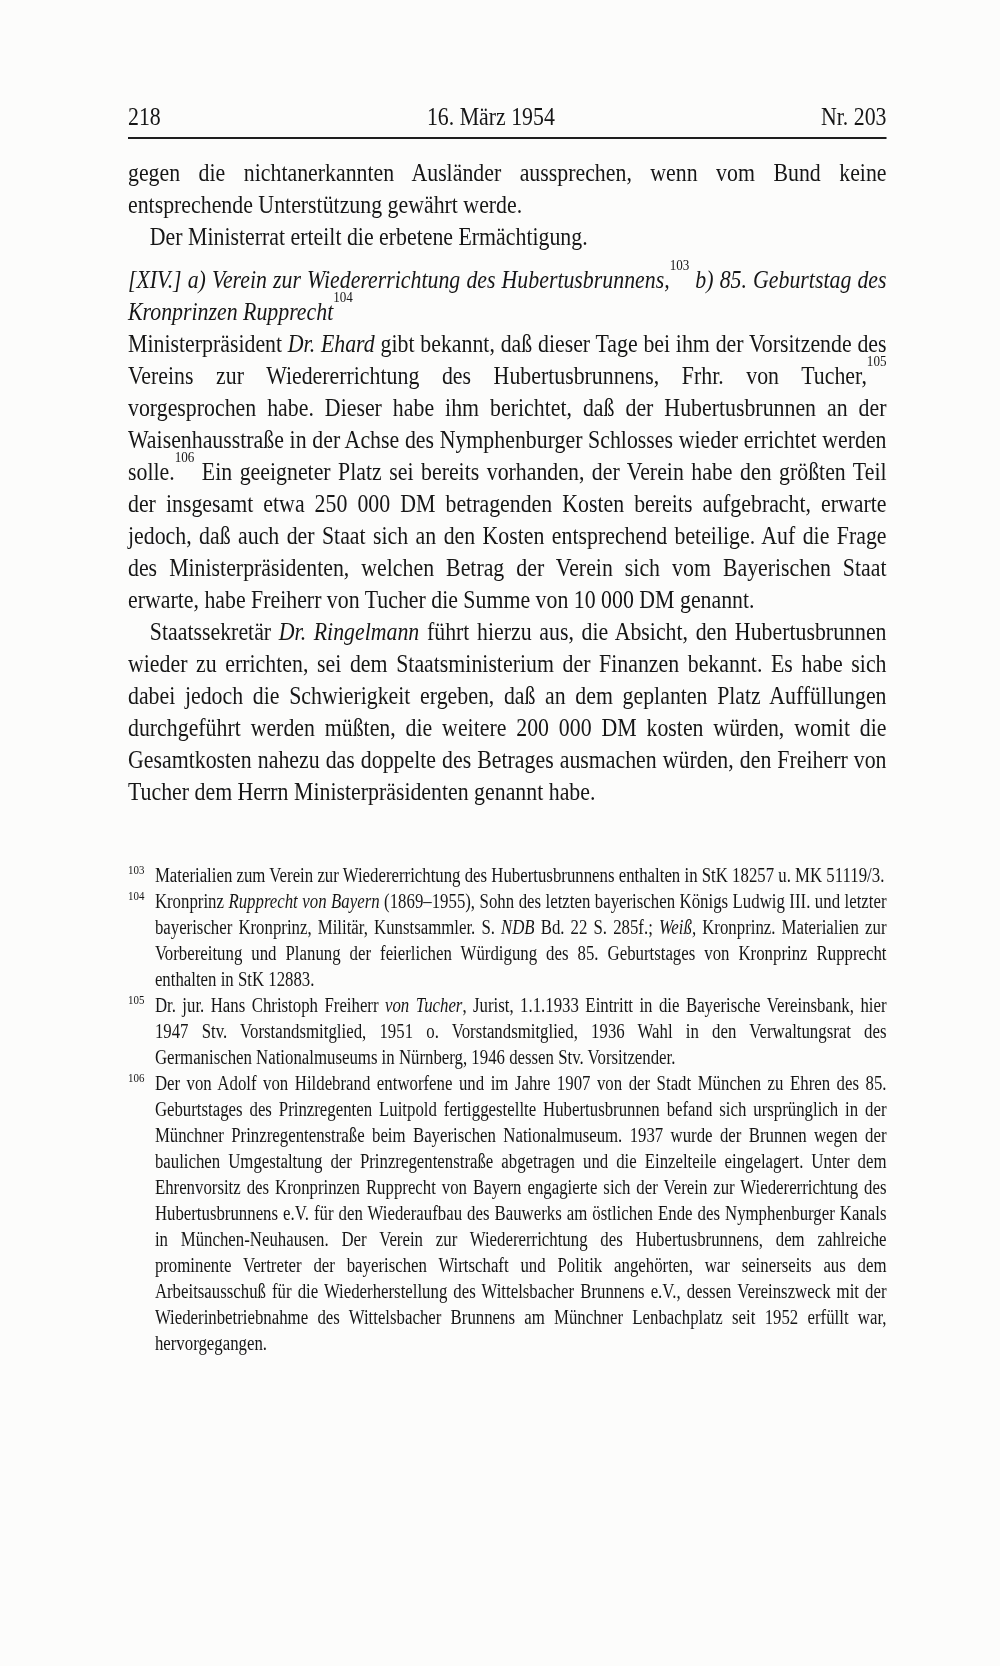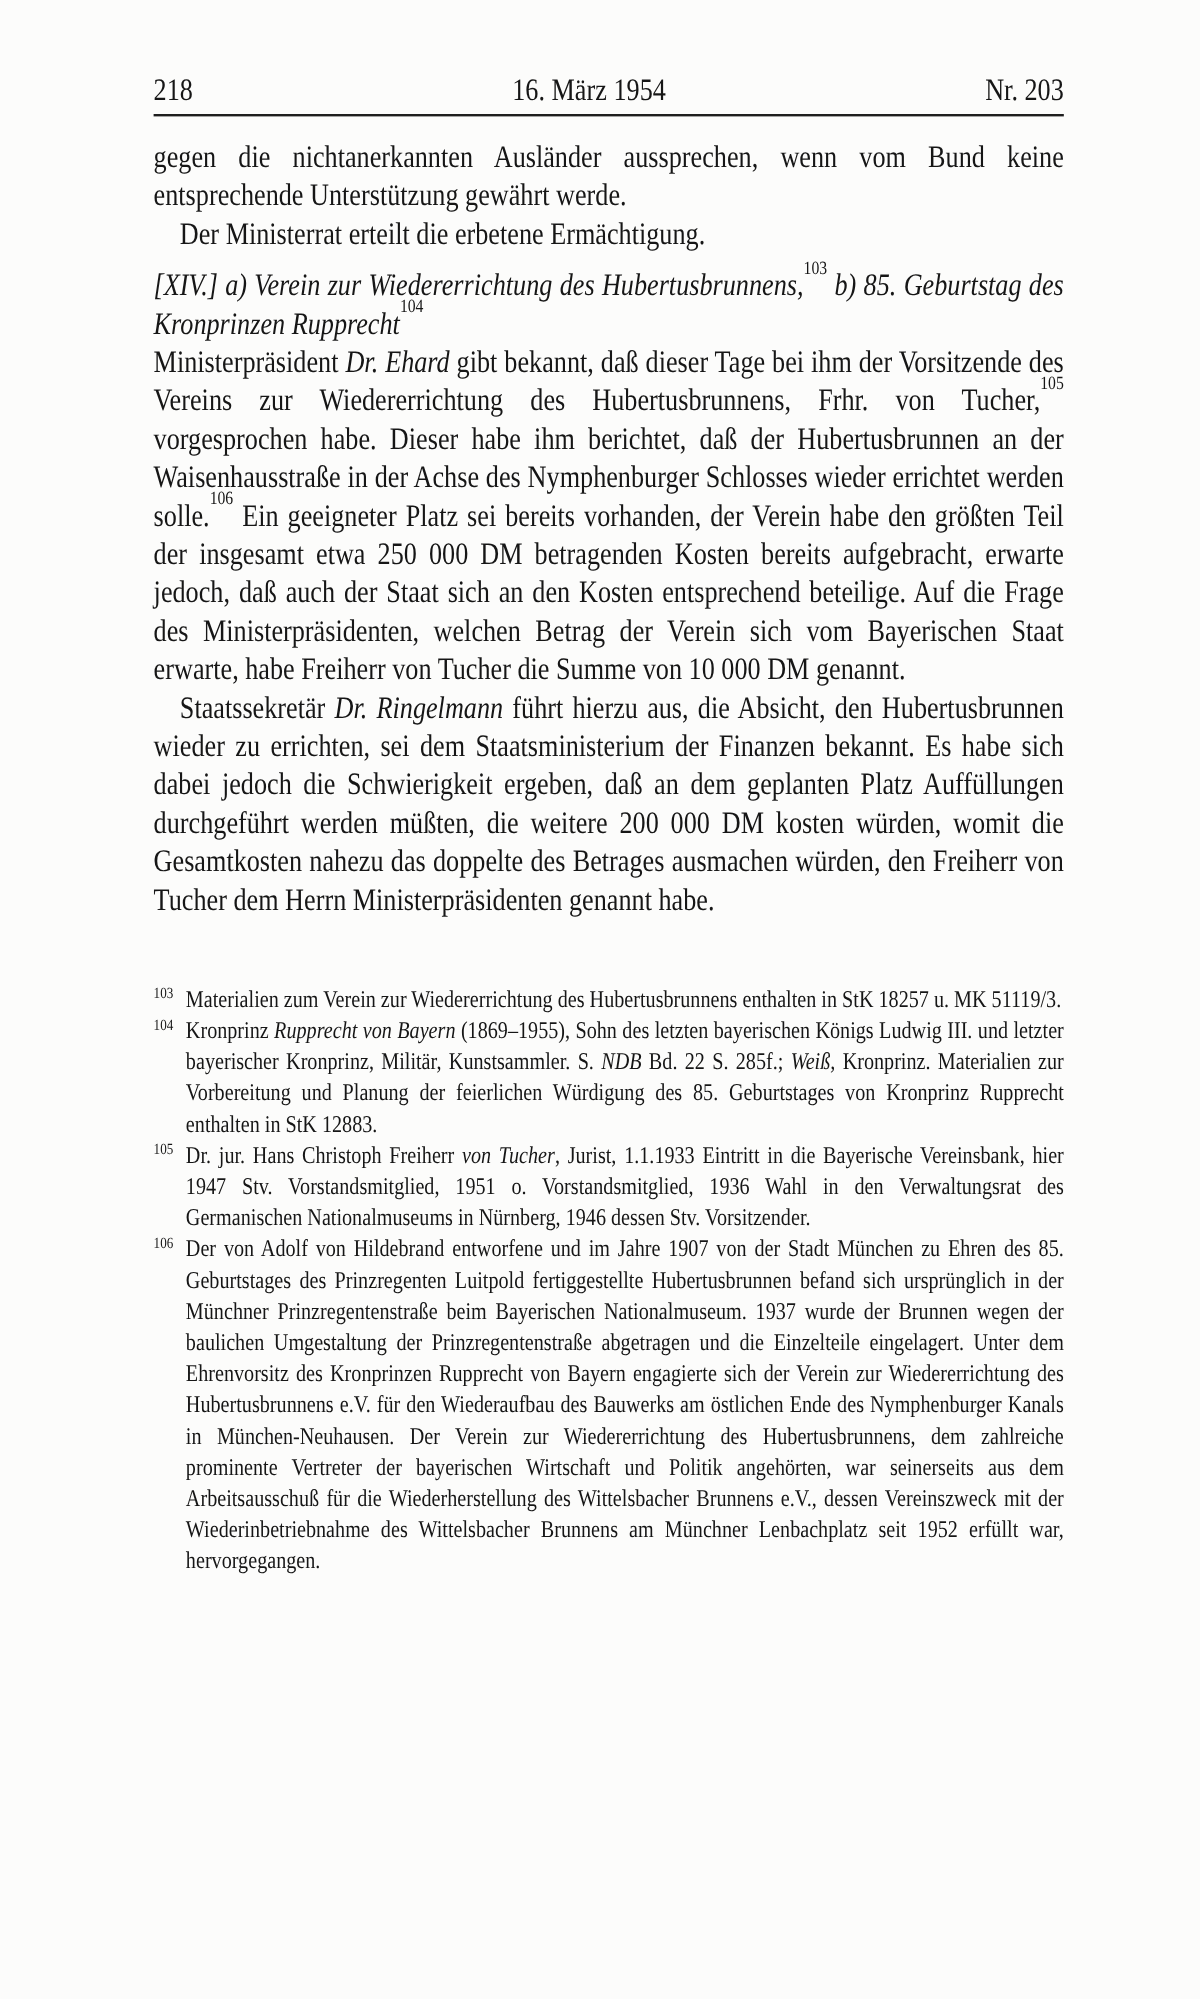--- a/index.html
+++ b/index.html
@@ -9,21 +9,21 @@
     height: 1666px;
     background: #fcfcfb;
     color: #161616;
     font-family: "Liberation Serif", serif;
     overflow: hidden;
   }
   .page {
     position: relative;
     width: 1000px;
     height: 1568px;
-    padding: 60px 0 0 128px;
+    padding: 102px 0 0 128px;
     overflow: hidden;
   }
   
   .condensed {
     width: 903px;
     transform: scaleX(0.84);
     transform-origin: 0 0;
   }
   .page-header {
     display: flex;

